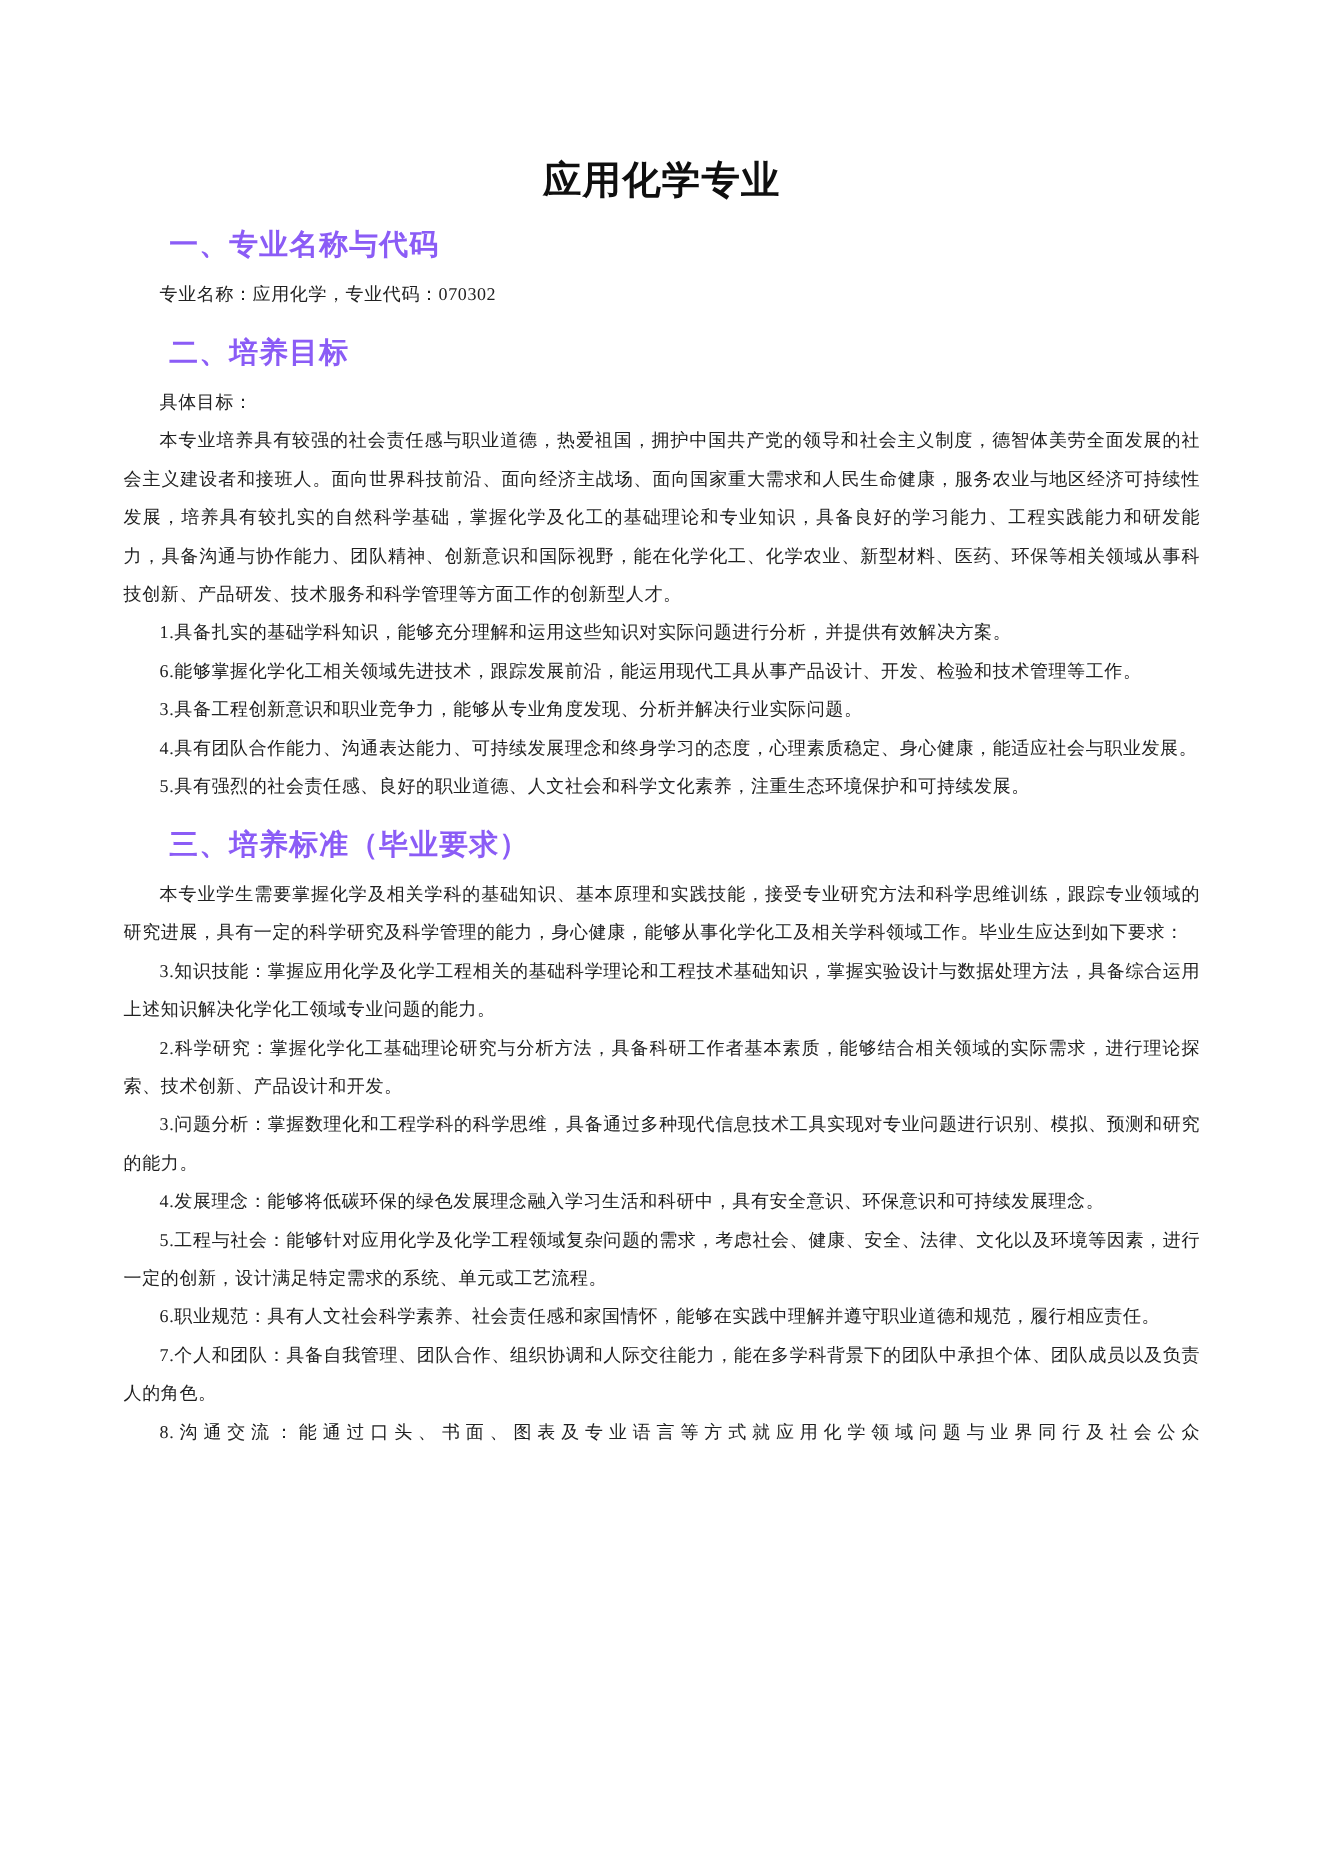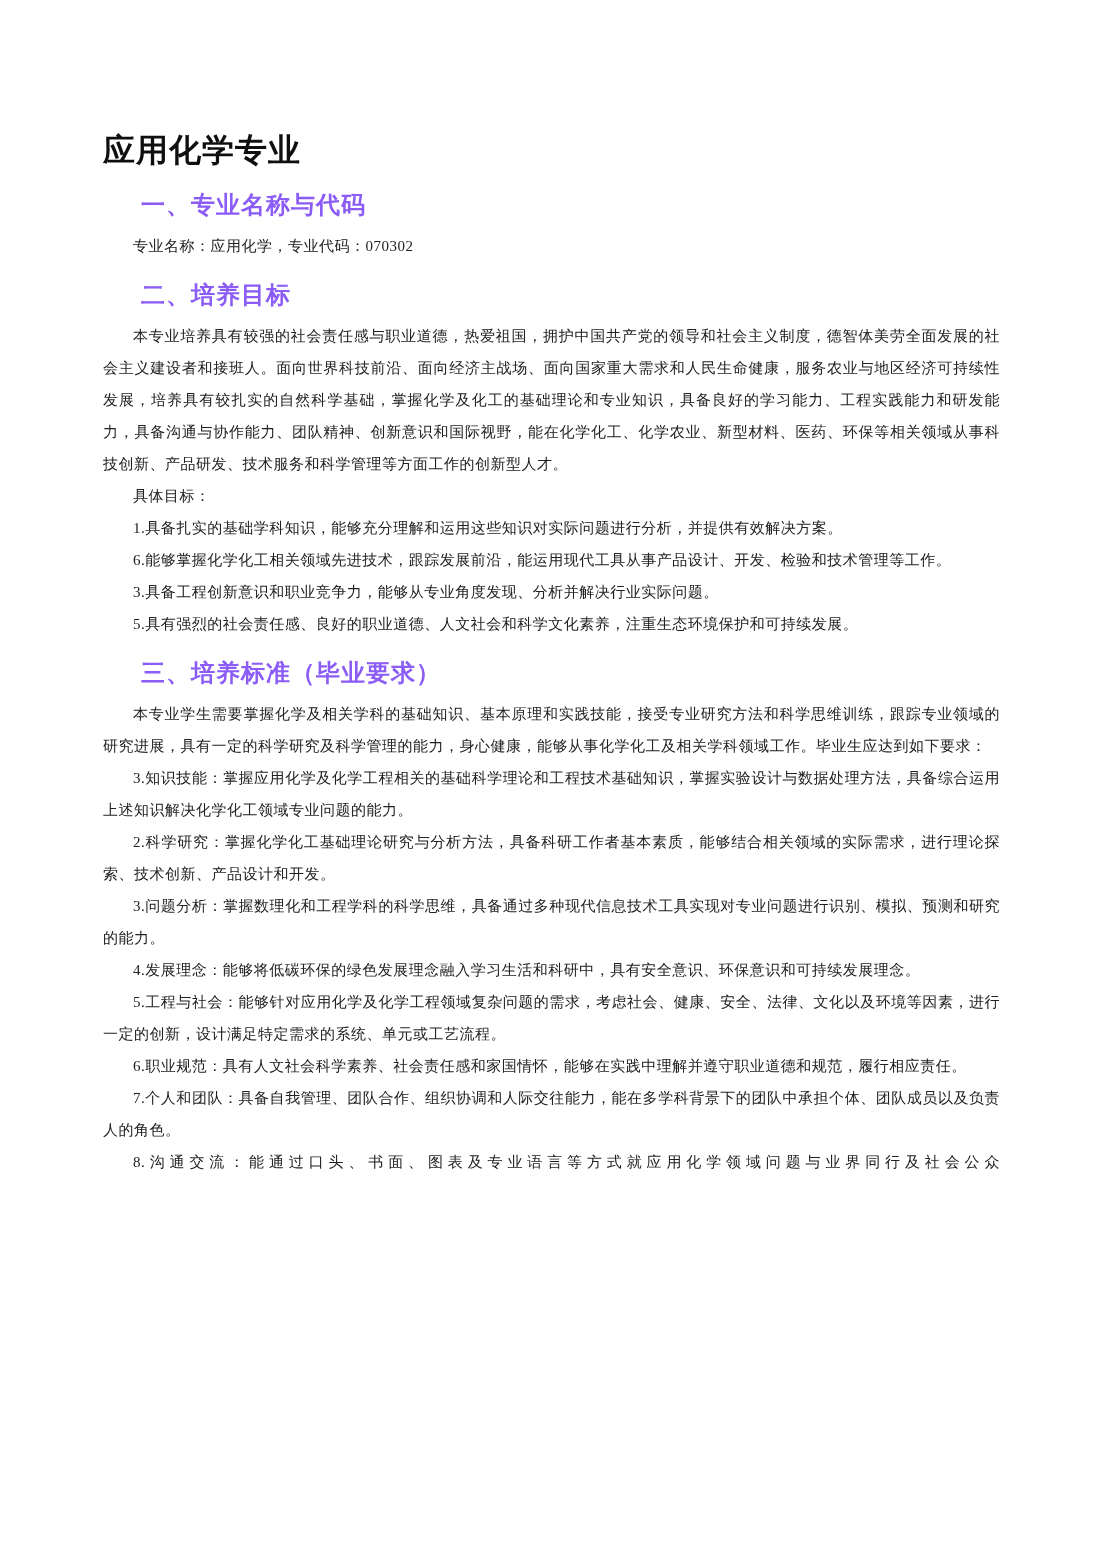--- a/index.html
+++ b/index.html
@@ -15,21 +15,21 @@
   }
   .page {
     box-sizing: border-box;
     width: 1102px;
     height: 1559px;
     padding: 128px 102px 40px 103px;
     background: #ffffff;
   }
   .doc-title {
     margin: 0 0 4px 0;
-    text-align: left;
+    text-align: center;
     font-family: "Liberation Serif", "DejaVu Serif", serif;
     font-weight: bold;
     font-size: 32px;
     line-height: 44px;
     color: #0f0f0f;
     letter-spacing: 1px;
   }
   .section-heading {
     margin: 18px 0 10px 0;
     font-family: Liberation Sans, sans-serif;
@@ -62,25 +62,26 @@
 
   <h1 class="doc-title">应用化学专业</h1>
 
   <section>
     <h2 class="section-heading">一、专业名称与代码</h2>
     <p class="para">专业名称：应用化学，专业代码：070302</p>
   </section>
 
   <section>
     <h2 class="section-heading">二、培养目标</h2>
+    <p class="para">具体目标：</p>
     <p class="para">本专业培养具有较强的社会责任感与职业道德，热爱祖国，拥护中国共产党的领导和社会主义制度，德智体美劳全面发展的社会主义建设者和接班人。面向世界科技前沿、面向经济主战场、面向国家重大需求和人民生命健康，服务农业与地区经济可持续性发展，培养具有较扎实的自然科学基础，掌握化学及化工的基础理论和专业知识，具备良好的学习能力、工程实践能力和研发能力，具备沟通与协作能力、团队精神、创新意识和国际视野，能在化学化工、化学农业、新型材料、医药、环保等相关领域从事科技创新、产品研发、技术服务和科学管理等方面工作的创新型人才。</p>
-    <p class="para">具体目标：</p>
     <p class="para">1.具备扎实的基础学科知识，能够充分理解和运用这些知识对实际问题进行分析，并提供有效解决方案。</p>
     <p class="para">6.能够掌握化学化工相关领域先进技术，跟踪发展前沿，能运用现代工具从事产品设计、开发、检验和技术管理等工作。</p>
     <p class="para">3.具备工程创新意识和职业竞争力，能够从专业角度发现、分析并解决行业实际问题。</p>
+    <p class="para">4.具有团队合作能力、沟通表达能力、可持续发展理念和终身学习的态度，心理素质稳定、身心健康，能适应社会与职业发展。</p>
     <p class="para">5.具有强烈的社会责任感、良好的职业道德、人文社会和科学文化素养，注重生态环境保护和可持续发展。</p>
   </section>
 
   <section>
     <h2 class="section-heading">三、培养标准（毕业要求）</h2>
     <p class="para">本专业学生需要掌握化学及相关学科的基础知识、基本原理和实践技能，接受专业研究方法和科学思维训练，跟踪专业领域的研究进展，具有一定的科学研究及科学管理的能力，身心健康，能够从事化学化工及相关学科领域工作。毕业生应达到如下要求：</p>
     <p class="para">3.知识技能：掌握应用化学及化学工程相关的基础科学理论和工程技术基础知识，掌握实验设计与数据处理方法，具备综合运用上述知识解决化学化工领域专业问题的能力。</p>
     <p class="para">2.科学研究：掌握化学化工基础理论研究与分析方法，具备科研工作者基本素质，能够结合相关领域的实际需求，进行理论探索、技术创新、产品设计和开发。</p>
     <p class="para">3.问题分析：掌握数理化和工程学科的科学思维，具备通过多种现代信息技术工具实现对专业问题进行识别、模拟、预测和研究的能力。</p>
     <p class="para">4.发展理念：能够将低碳环保的绿色发展理念融入学习生活和科研中，具有安全意识、环保意识和可持续发展理念。</p>

